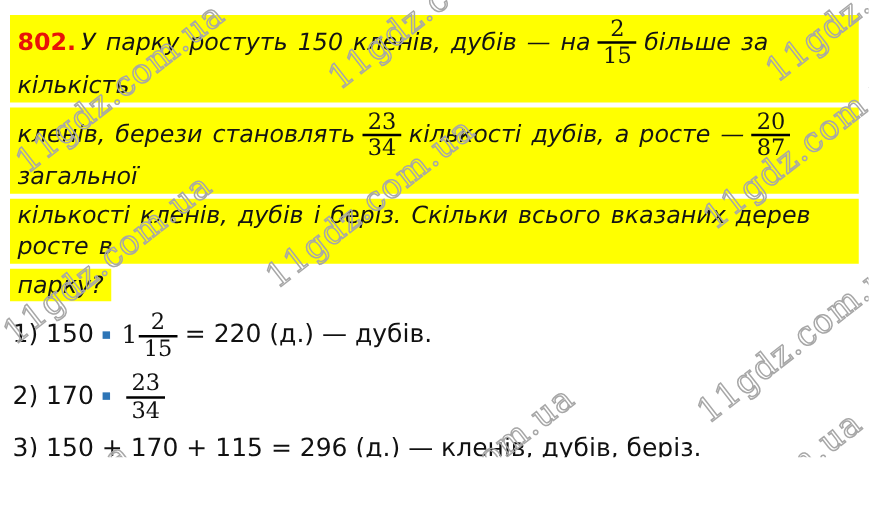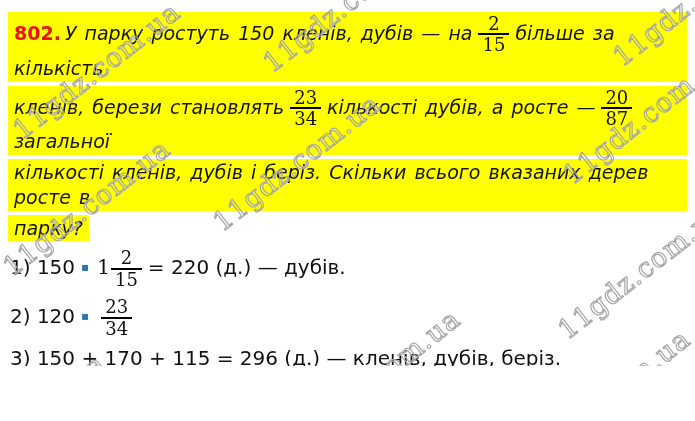--- a/index.html
+++ b/index.html
@@ -102,21 +102,21 @@
 
     <div class="p-line fit"><span>парку?</span></div>
   </div>
 
   <div class="solution">
     <div class="s-line"><span>1) 150</span><span class="mul">▪</span><span class="whole">1</span><span class="frac tight">
           <span class="num">2</span>
           <span class="den">15</span>
         </span><span>= 220 (д.) — дубів.</span></div>
 
-    <div class="s-line"><span>2) 120</span><span class="mul">▪</span><span class="frac">
+    <div class="s-line"><span>2) 170</span><span class="mul">▪</span><span class="frac">
           <span class="num">23</span>
           <span class="den">34</span>
         </span></div>
 
     <div class="s-line"><span>3) 150 + 170 + 115 = 296 (д.) — кленів, дубів, беріз.</span></div>
 
     <div class="s-line"><span>4) 435</span><span class="mul">▪</span><span class="frac">
           <span class="num">20</span>
           <span class="den">87</span>
         </span><span>= 100 (д.) — лип.</span></div>

